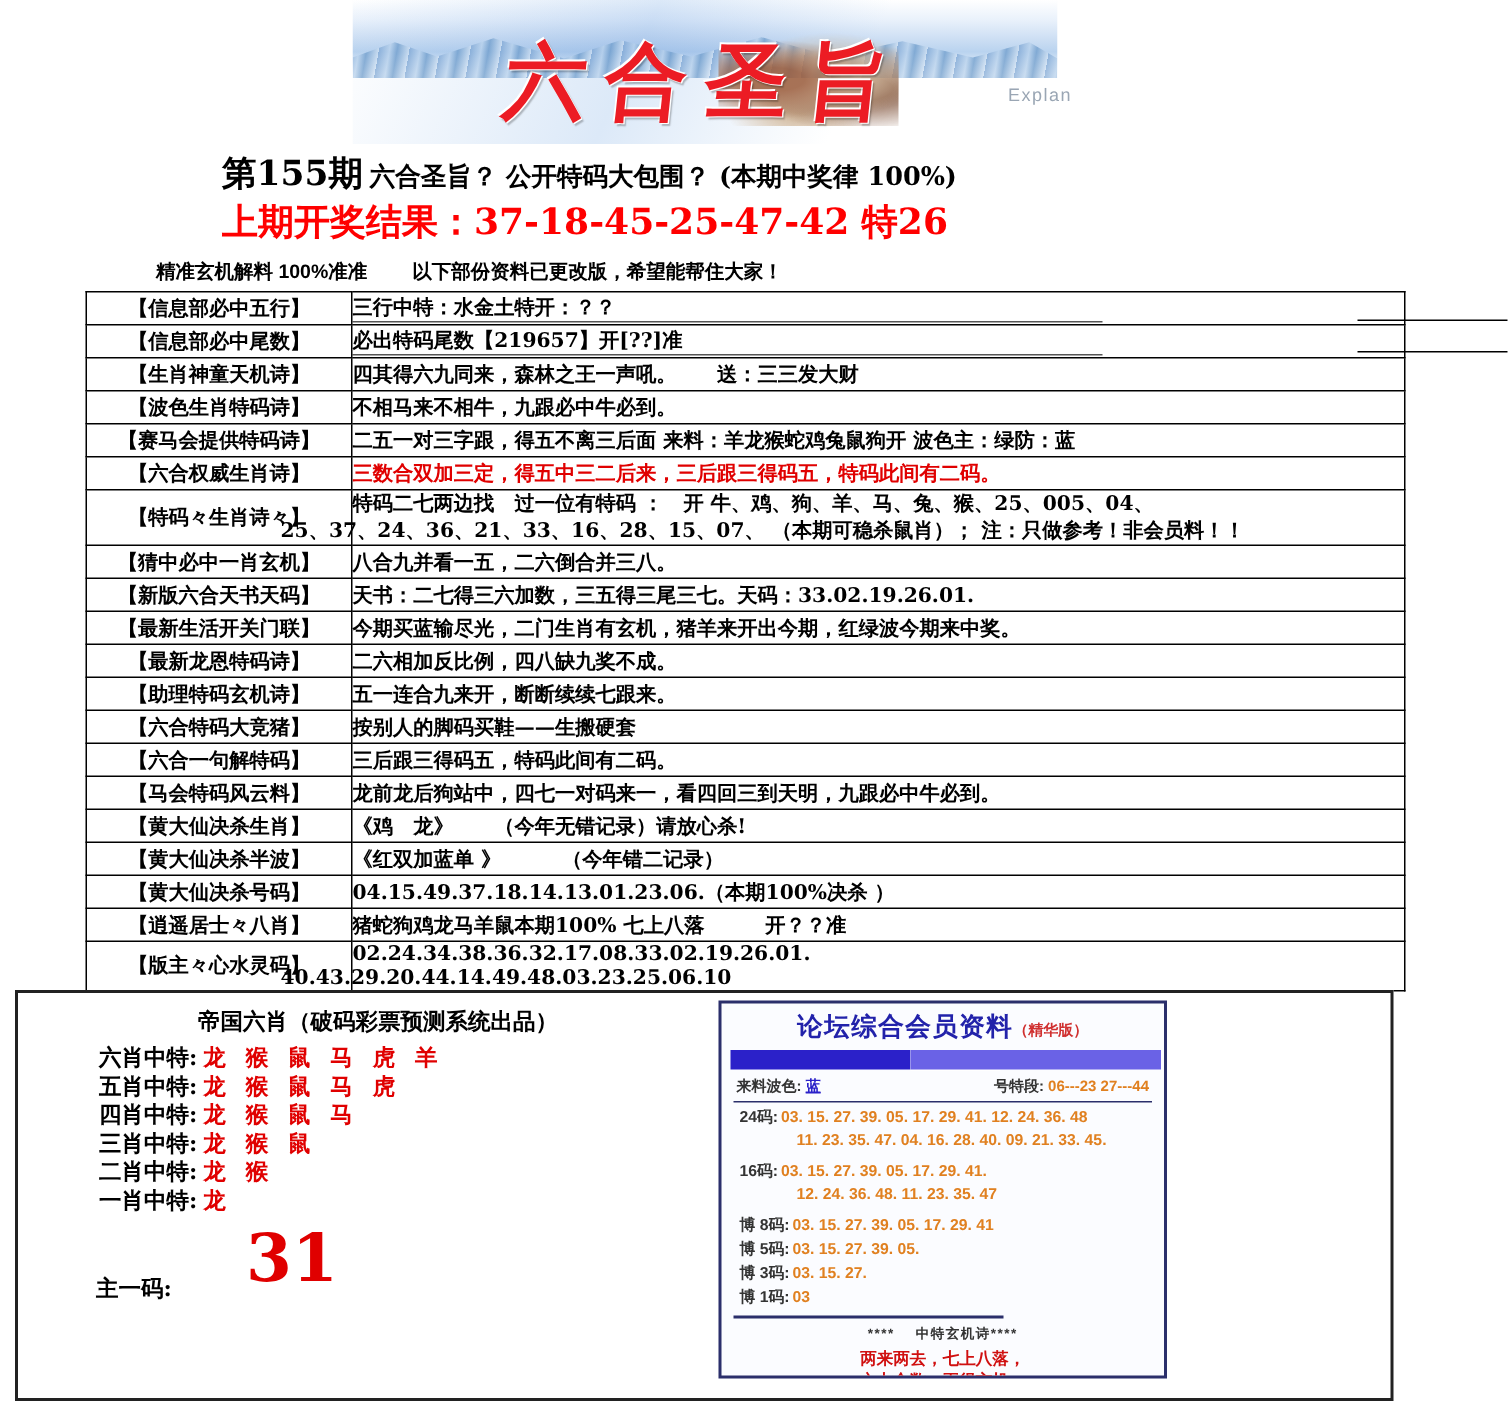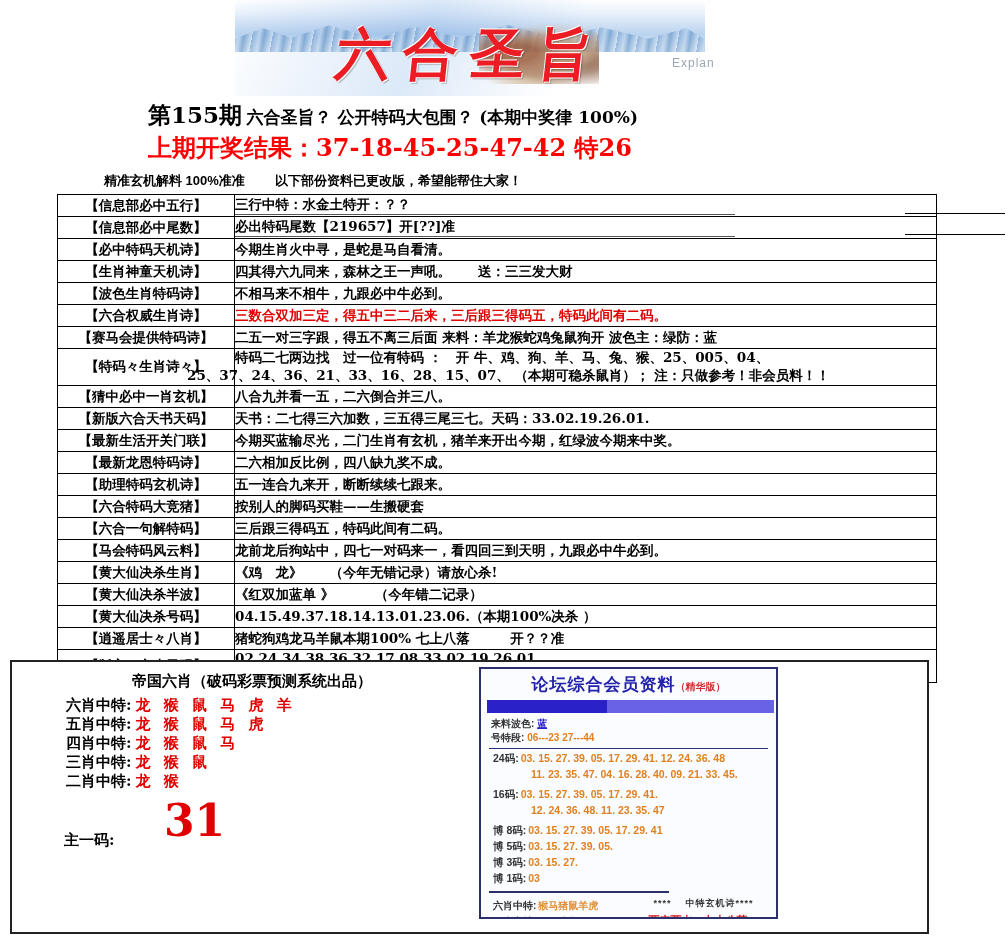--- a/index.html
+++ b/index.html
@@ -82,21 +82,21 @@
   .bb-title{text-align:center;margin-top:4px;font-size:17px;font-weight:bold;color:#2222aa;
      font-family:"DejaVu Serif","Liberation Serif",serif;letter-spacing:1px;}
   .bb-title .ver{font-size:10px;color:#d03030;letter-spacing:0;}
   .bb-bars{position:relative;height:14px;margin:4px 6px 0 6px;}
   .bb-bars i{position:absolute;top:0;height:13px;display:block;}
   .bb-b1{left:0;width:120px;background:#2b21c9;}
   .bb-b2{left:120px;width:60px;background:#ffffff;border-top:1px solid #ccd;}
   .bb-b3{left:180px;width:55px;background:#ffffff;}
   .bb-b4{left:235px;width:52px;background:#6a62e6;}
   .bb-b5{left:120px;top:7px;width:115px;height:7px;background:#6a62e6;}
-  .bb-meta{display:flex;justify-content:space-between;margin:3px 10px 0 10px;font-size:10px;font-weight:bold;color:#333;flex-direction:column;}
+  .bb-meta{display:flex;justify-content:space-between;margin:3px 10px 0 10px;font-size:10px;font-weight:bold;color:#333;}
   .bb-meta .hl{color:#2b21c9;text-decoration:underline;}
   .bb-meta .num{color:#e08020;}
   .bb-hr{margin:3px 8px;border-top:1px solid #2b2f6b;}
   .bb-line{font-size:10.5px;font-weight:bold;color:#333;margin:2px 0 0 12px;white-space:nowrap;}
   .bb-line .k{color:#333;}
   .bb-line .v{color:#e08020;margin-left:2px;}
   .bb-line.cont{margin-left:48px;}
   .bb-gap{height:6px;}
   .bb-hr2{margin:5px 8px 4px 8px;border-top:2px solid #2b2f6b;width:180px;}
   .bb-foot{display:flex;margin:0 8px;}
@@ -137,47 +137,41 @@
           <span class="c2 halfcell">三行中特：水金土特开：？？</span>
         </td>
       </tr>
       <tr>
         <td class="lbl">【信息部必中尾数】</td>
         <td class="cnt">
           <span class="c2 halfcell">必出特码尾数【219657】开[??]准</span>
         </td>
       </tr>
       <tr>
-        <td class="lbl">【必中特码天机诗】</td>
-        <td class="cnt">
-          <span class="c2">今期生肖火中寻，是蛇是马自看清。</span>
-        </td>
-      </tr>
-      <tr>
         <td class="lbl">【生肖神童天机诗】</td>
         <td class="cnt">
           <span class="c2">四其得六九同来，森林之王一声吼。　　送：三三发大财</span>
         </td>
       </tr>
       <tr>
         <td class="lbl">【波色生肖特码诗】</td>
         <td class="cnt">
           <span class="c2">不相马来不相牛，九跟必中牛必到。</span>
+        </td>
+      </tr>
+      <tr>
+        <td class="lbl">【赛马会提供特码诗】</td>
+        <td class="cnt">
+          <span class="c2">二五一对三字跟，得五不离三后面 来料：羊龙猴蛇鸡兔鼠狗开 波色主：绿防：蓝</span>
         </td>
       </tr>
       <tr>
         <td class="lbl">【六合权威生肖诗】</td>
         <td class="cnt red">
           <span class="c2">三数合双加三定，得五中三二后来，三后跟三得码五，特码此间有二码。</span>
-        </td>
-      </tr>
-      <tr>
-        <td class="lbl">【赛马会提供特码诗】</td>
-        <td class="cnt">
-          <span class="c2">二五一对三字跟，得五不离三后面 来料：羊龙猴蛇鸡兔鼠狗开 波色主：绿防：蓝</span>
         </td>
       </tr>
       <tr>
         <td class="lbl">【特码々生肖诗々】</td>
         <td class="cnt"><span class="c2">特码二七两边找　过一位有特码 ：　开 牛、鸡、狗、羊、马、兔、猴、25、005、04、</span><span class="c2 neg">25、37、24、36、21、33、16、28、15、07、 （本期可稳杀鼠肖）； 注：只做参考！非会员料！！</span></td>
       </tr>
       <tr>
         <td class="lbl">【猜中必中一肖玄机】</td>
         <td class="cnt">
           <span class="c2">八合九并看一五，二六倒合并三八。</span>
@@ -261,20 +255,21 @@
 <div class="bottom">
 
   <div class="leftpanel">
     <div class="lp-title">帝国六肖（破码彩票预测系统出品）</div>
     <div id="lp-rows">
         <div class="lp-row"><span class="k">六肖中特:</span><span class="v">龙 猴 鼠 马 虎 羊</span></div>
         <div class="lp-row"><span class="k">五肖中特:</span><span class="v">龙 猴 鼠 马 虎</span></div>
         <div class="lp-row"><span class="k">四肖中特:</span><span class="v">龙 猴 鼠 马</span></div>
         <div class="lp-row"><span class="k">三肖中特:</span><span class="v">龙 猴 鼠</span></div>
         <div class="lp-row"><span class="k">二肖中特:</span><span class="v">龙 猴</span></div>
+        <div class="lp-row"><span class="k">一肖中特:</span><span class="v">龙</span></div>
       </div>
     <div class="lp-main">
       <span class="k">主一码:</span>
       <span class="num">31</span>
     </div>
   </div>
 
   <div class="bluebox">
     <div class="bb-title">
       <span>论坛综合会员资料</span><span class="ver">（精华版）</span>
@@ -304,25 +299,20 @@
         <div class="bb-line"><span class="k">16码:</span><span class="v">03. 15. 27. 39. 05. 17. 29. 41.</span></div>
         <div class="bb-line cont"><span class="k"></span><span class="v">12. 24. 36. 48. 11. 23. 35. 47</span></div>
         <div class="bb-gap"></div>
         <div class="bb-line"><span class="k">博 8码:</span><span class="v">03. 15. 27. 39. 05. 17. 29. 41</span></div>
         <div class="bb-line"><span class="k">博 5码:</span><span class="v">03. 15. 27. 39. 05.</span></div>
         <div class="bb-line"><span class="k">博 3码:</span><span class="v">03. 15. 27.</span></div>
         <div class="bb-line"><span class="k">博 1码:</span><span class="v">03</span></div>
       </div>
     <div class="bb-hr2"></div>
     <div class="bb-foot">
-      <div class="bb-foot-l" id="bb-foot-rows">
-          <div class="bb-fl"><span>六肖中特:</span><span class="v">猴马猪鼠羊虎</span></div>
-          <div class="bb-fl"><span>四肖中特:</span><span class="v">猴马猪鼠</span></div>
-          <div class="bb-fl"><span>两肖中特:</span><span class="v">猴马</span></div>
-        </div>
       <div class="bb-foot-r">
         <div class="bb-stars">
           <span>****</span>&nbsp;&nbsp;&nbsp;
           <span>中特玄机诗</span><span>****</span>
         </div>
         <div class="bb-poem">
           <div>两来两去，七上八落，</div>
           <div>六七合数，再得玄机。</div>
         </div>
       </div>

